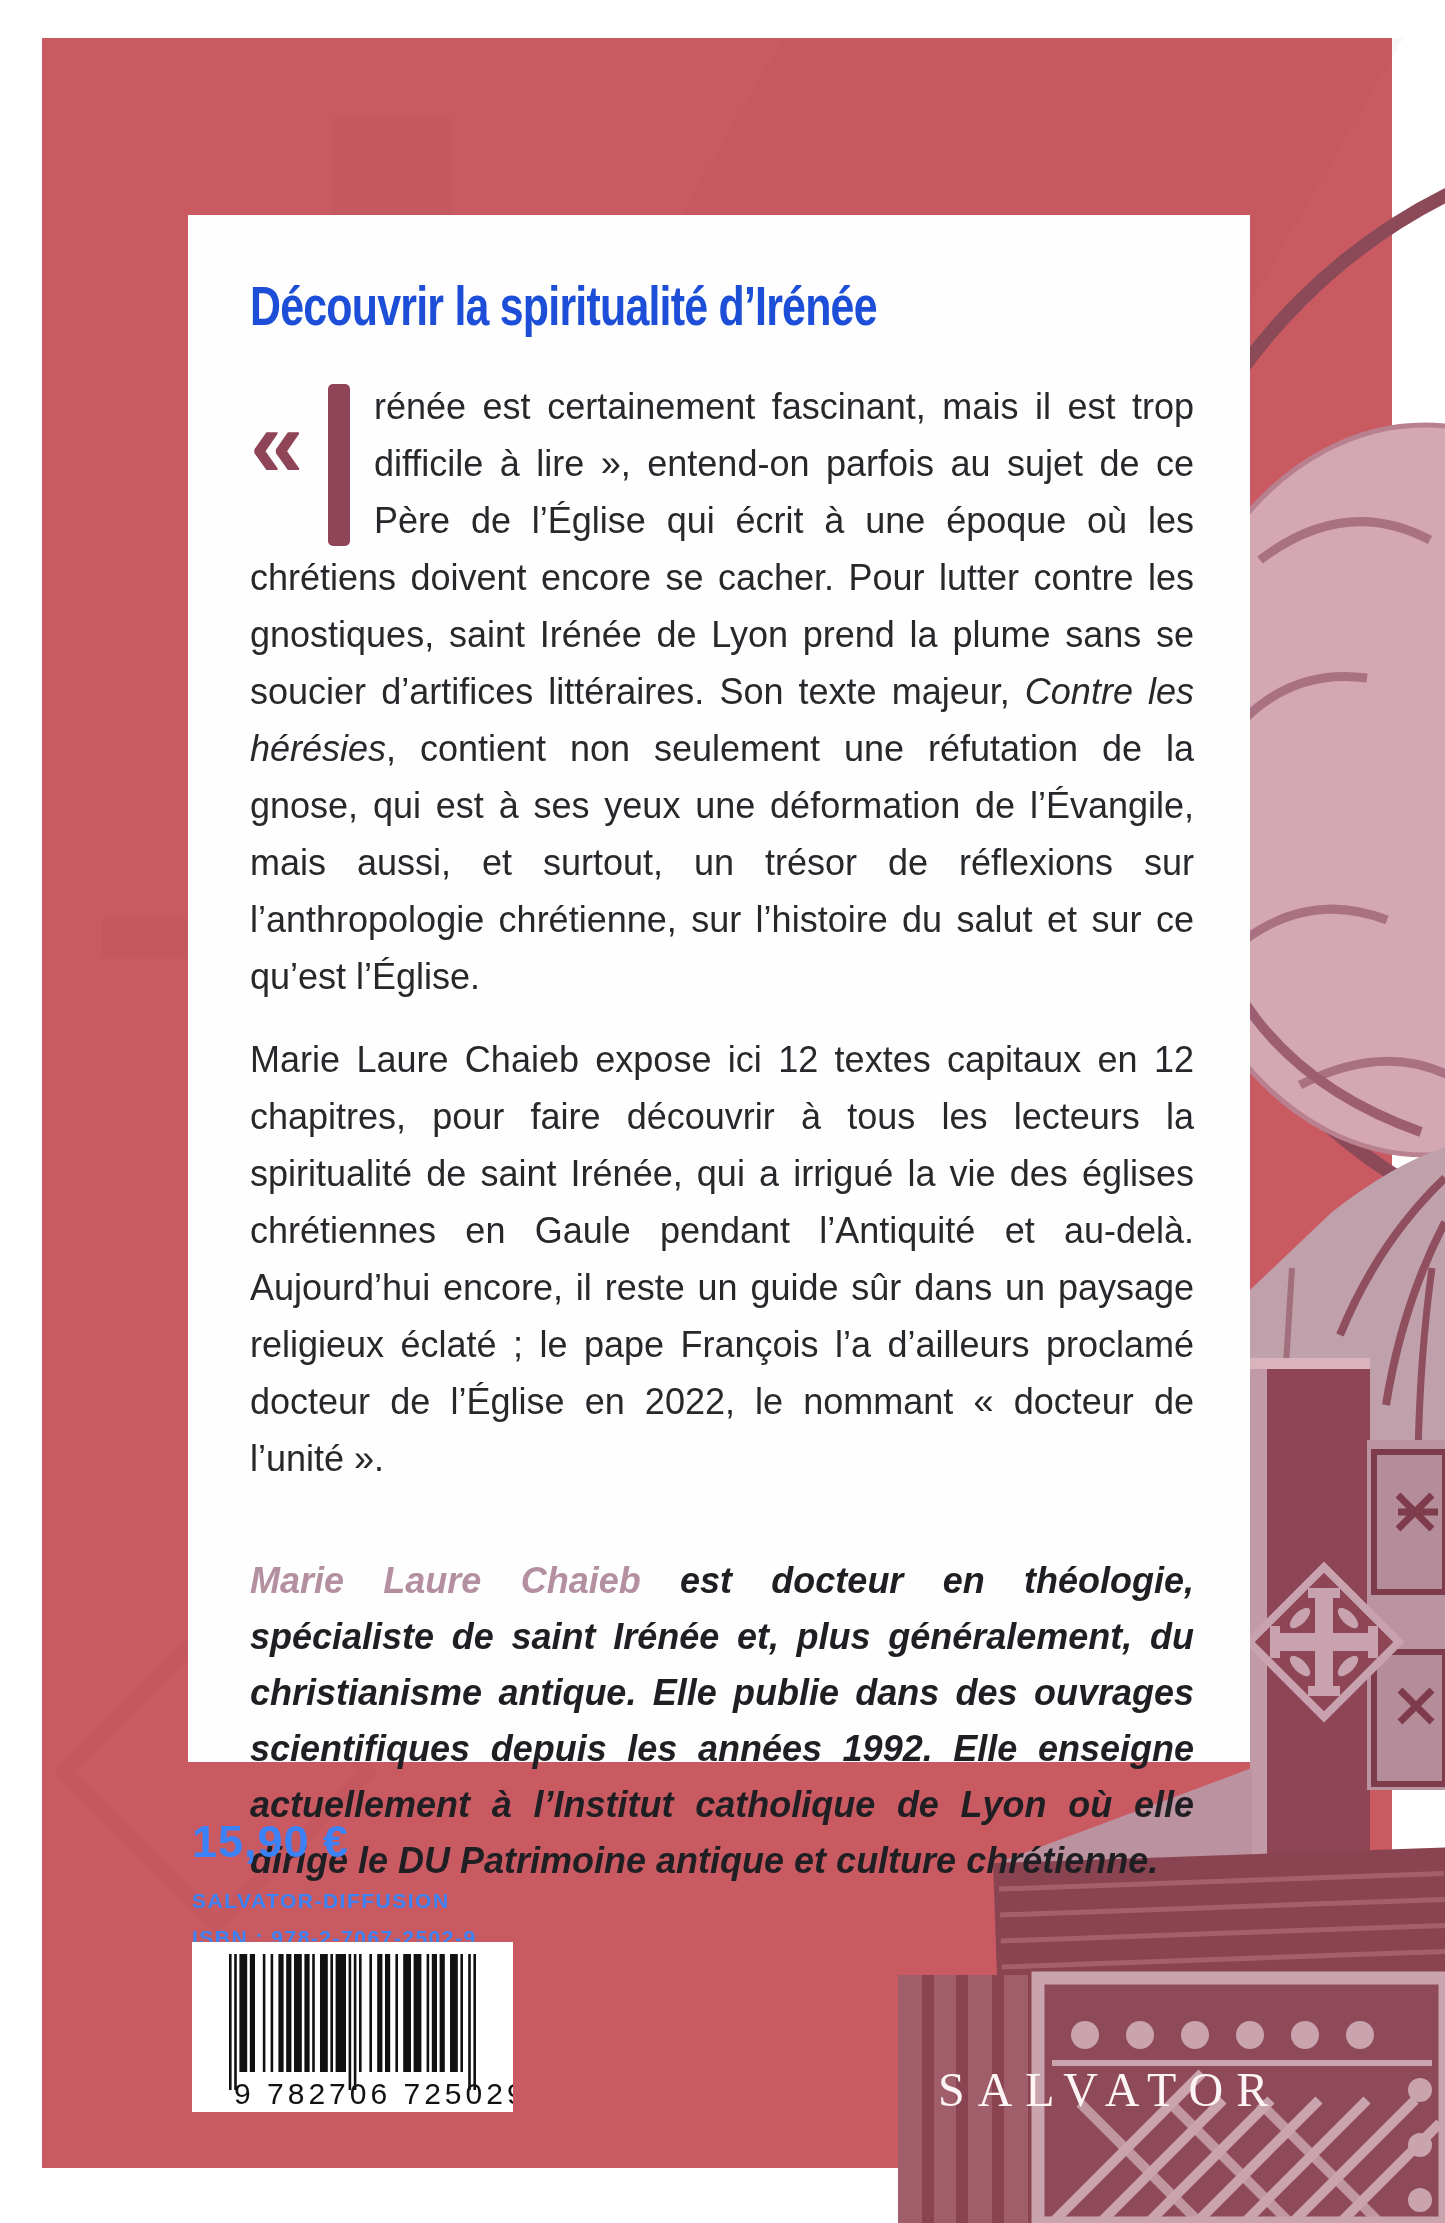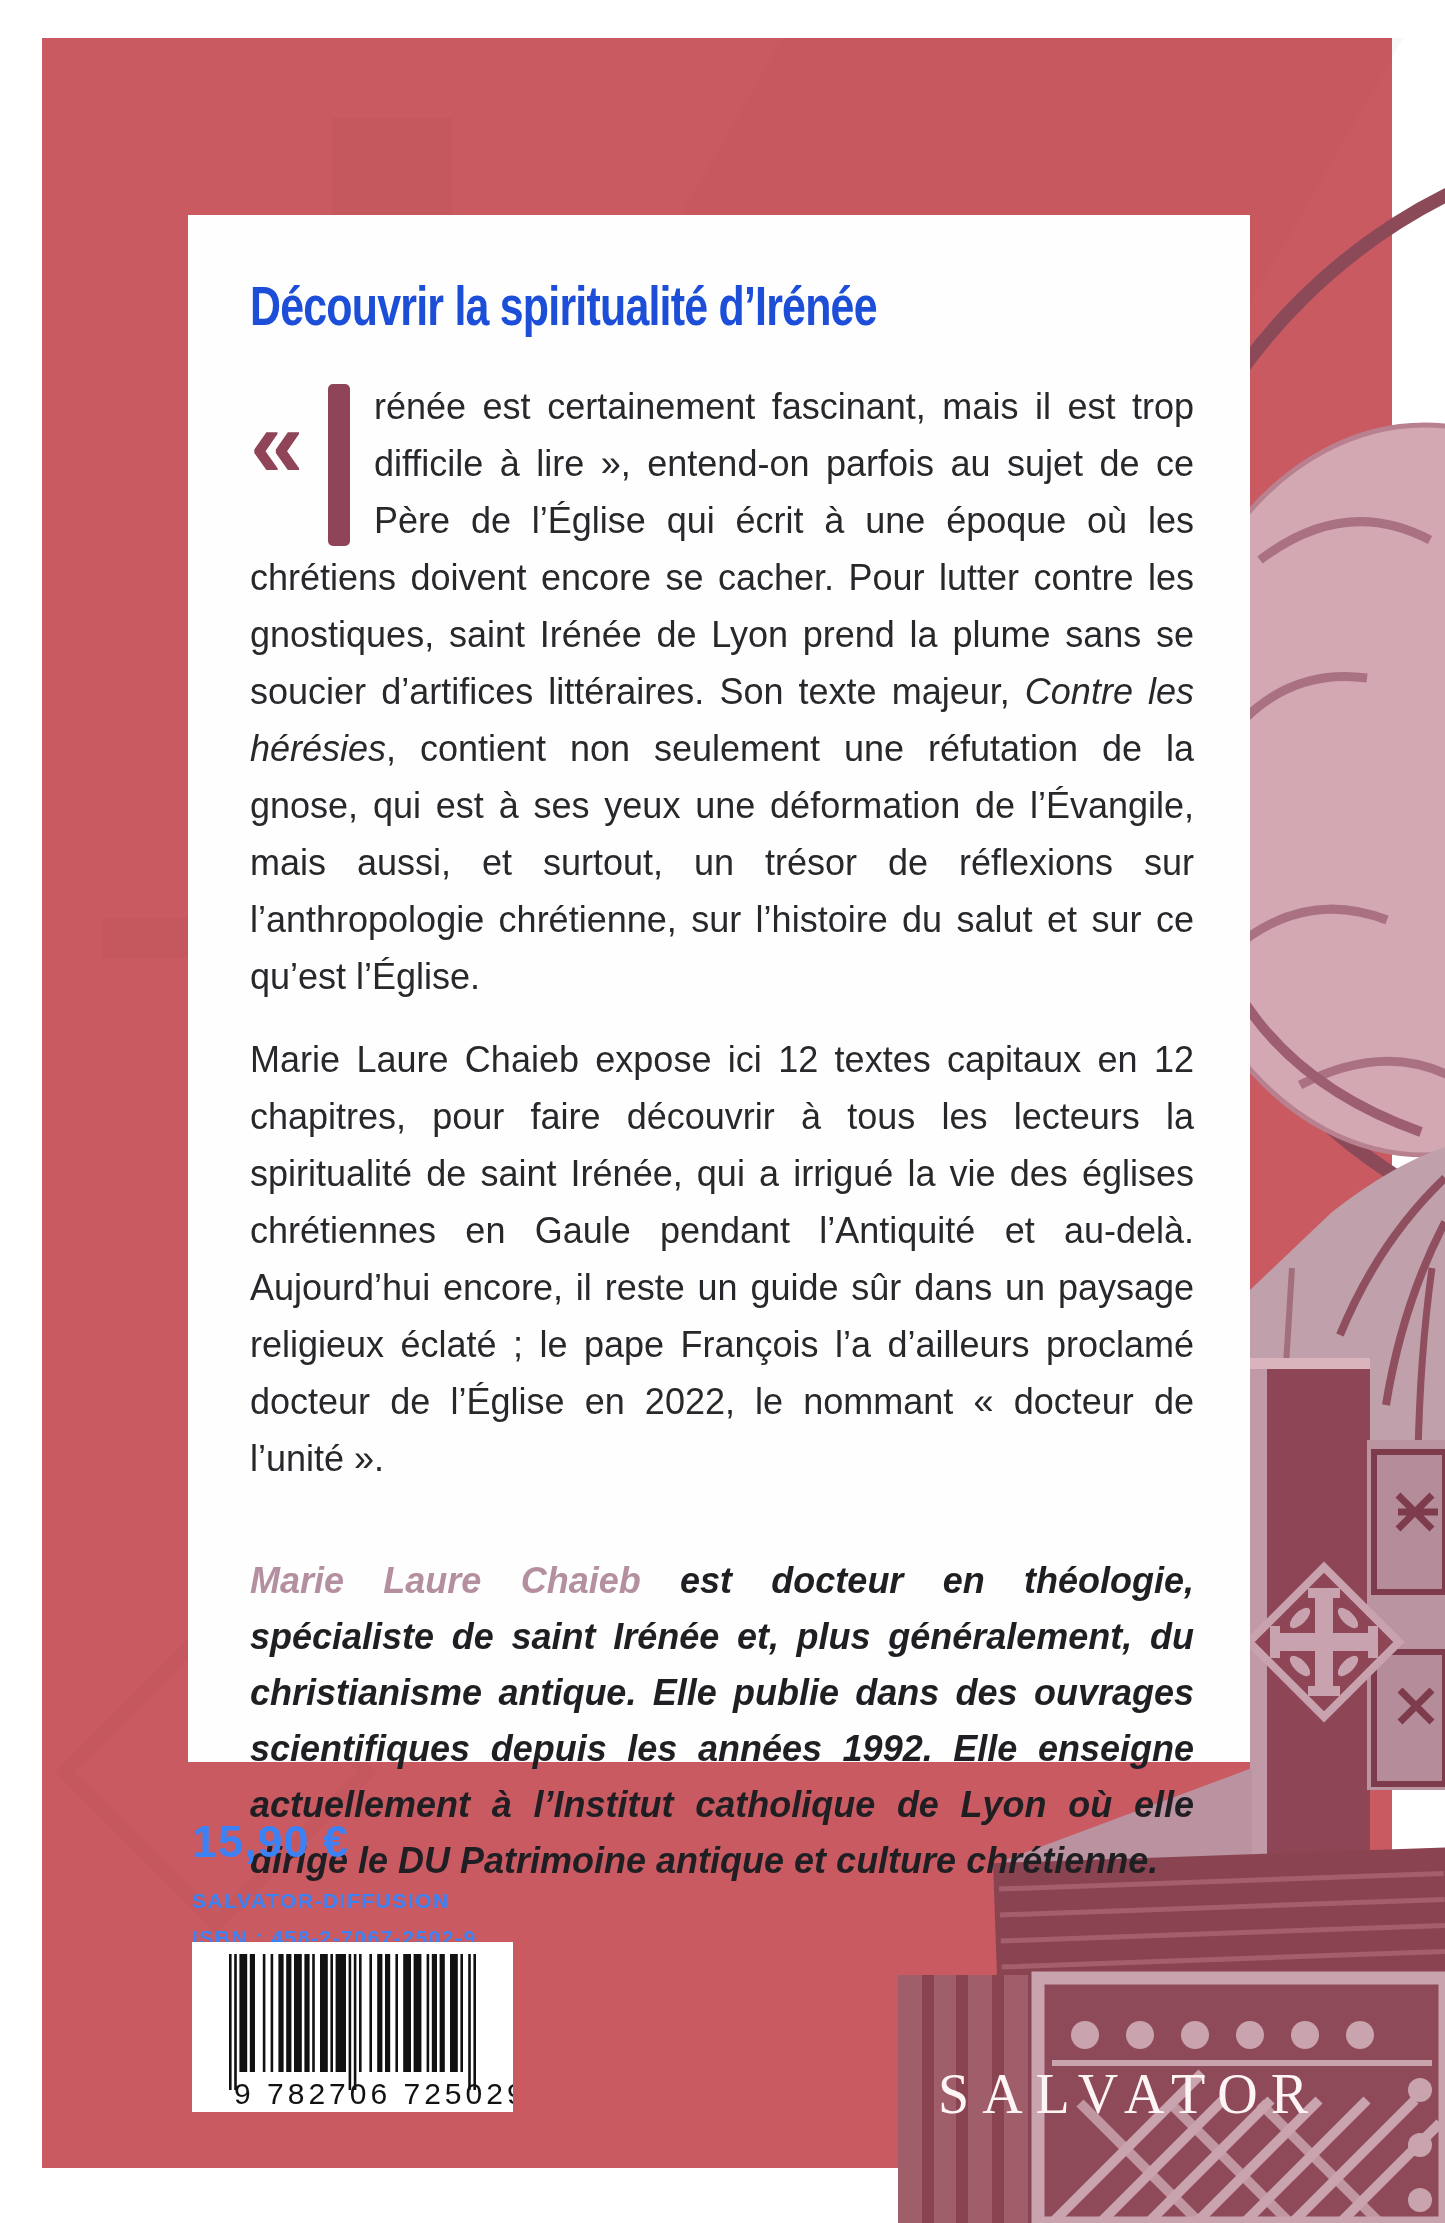--- a/index.html
+++ b/index.html
@@ -28,21 +28,21 @@
   .bio-name{color:#b48fa0;margin-top:32px;}
   
   .price-block{position:absolute;left:192px;top:1816px;color:#3b82f6;}
   .price{font-size:45px;font-weight:700;letter-spacing:1px;margin:0 0 14px 0;}
   .dist,.isbn{font-size:21px;letter-spacing:1.5px;line-height:37px;font-weight:700;}
   
   .barcode-box{position:absolute;left:192px;top:1942px;width:321px;height:170px;background:#ffffff;}
   .barcode-box svg{display:block;}
   
   .publisher{position:absolute;left:938px;top:2062px;color:#fdf5f5;font-family:"Liberation Serif",serif;
-             font-size:56px;letter-spacing:13px;font-weight:400;}
+             font-size:48px;letter-spacing:13px;font-weight:400;}
 </style>
 </head>
 <body>
 
 <div class="page">
 
   <div class="red-field">
     <div class="motif" style="left:290px;top:80px;width:120px;height:1420px;"></div>
     <div class="motif" style="left:250px;top:180px;width:200px;height:50px;"></div>
     <div class="motif" style="left:150px;top:760px;width:40px;height:300px;"></div>
@@ -148,21 +148,21 @@
       </p>
       <p class="para">Marie Laure Chaieb expose ici 12 textes capitaux en 12 chapitres, pour faire découvrir à tous les lecteurs la spiritualité de saint Irénée, qui a irrigué la vie des églises chrétiennes en Gaule pendant l’Antiquité et au-delà. Aujourd’hui encore, il reste un guide sûr dans un paysage religieux éclaté ; le pape François l’a d’ailleurs proclamé docteur de l’Église en 2022, le nommant « docteur de l’unité ».</p>
     </div>
 
     <p class="bio"><span class="bio-name">Marie Laure Chaieb</span><span> est docteur en théologie, spécialiste de saint Irénée et, plus généralement, du christianisme antique. Elle publie dans des ouvrages scientifiques depuis les années 1992. Elle enseigne actuellement à l’Institut catholique de Lyon où elle dirige le DU Patrimoine antique et culture chrétienne.</span></p>
   </div>
 
   <div class="price-block">
     <div class="price">15,90 €</div>
     <div class="dist">SALVATOR-DIFFUSION</div>
-    <div class="isbn">ISBN : 458-2-7067-2502-9</div>
+    <div class="isbn">ISBN : 978-2-7067-2502-9</div>
   </div>
 
   <div class="barcode-box">
     <svg width="321" height="170" viewBox="0 0 321 170" xmlns="http://www.w3.org/2000/svg">
       <g id="barcode-bars" fill="#111111">
           <rect x="37.0" y="12" width="2.6" height="136"></rect>
           <rect x="42.2" y="12" width="2.6" height="136"></rect>
           <rect x="47.4" y="12" width="7.8" height="118"></rect>
           <rect x="57.8" y="12" width="5.2" height="118"></rect>
           <rect x="70.8" y="12" width="2.6" height="118"></rect>

